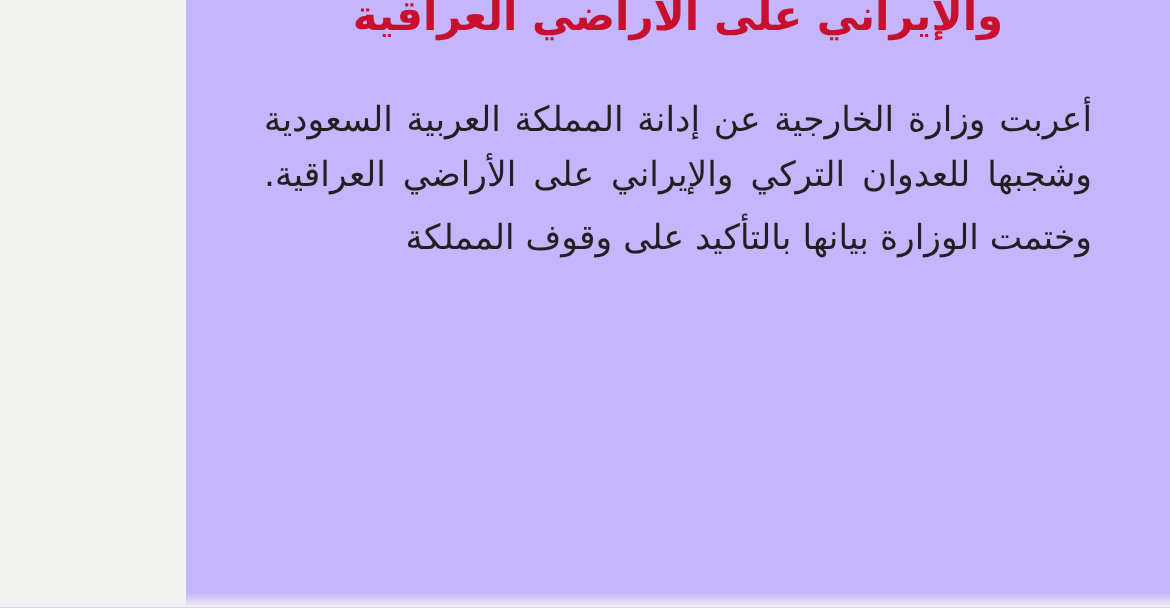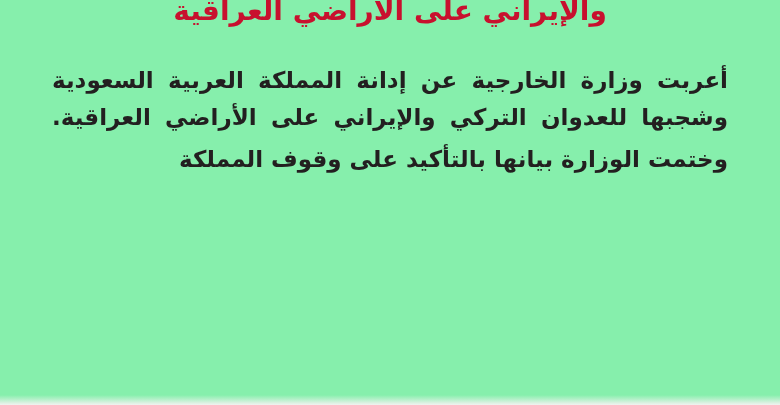--- a/index.html
+++ b/index.html
@@ -8,23 +8,23 @@
   }
   body {
     width: 780px;
     height: 405px;
     background: #f2f2f0;
     font-family: "DejaVu Sans", sans-serif;
     overflow: hidden;
   }
   .page {
     position: relative;
-    width: 780px;
+    width: 656px;
     height: 405px;
-    background: #86efac;
+    background: #c4b5fd;
     box-sizing: border-box;
     overflow: hidden;
   }
   .headline {
     position: absolute;
     top: -8px;
     left: 0;
     right: 0;
     text-align: center;
     color: #c8102e;
@@ -43,21 +43,21 @@
     direction: rtl;
     color: #231f20;
   }
   .para {
     font-size: 23px;
     line-height: 1.62;
     text-align: justify;
     text-align-last: right;
     margin: 0 0 4px 0;
     color: #231f20;
-    font-weight: 700;
+    font-weight: 400;
   }
   .para.justify-spread {
     text-align: justify;
     text-align-last: justify;
   }
   .para:last-child {
     margin-bottom: 5px;
   }
   .fade-bottom {
     position: absolute;

